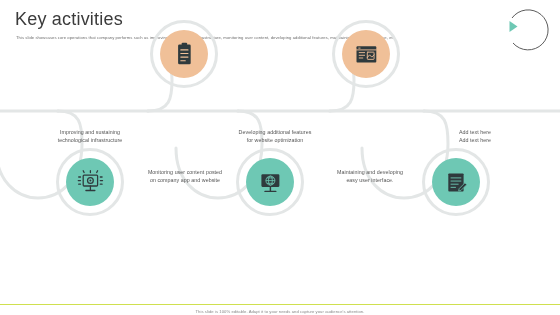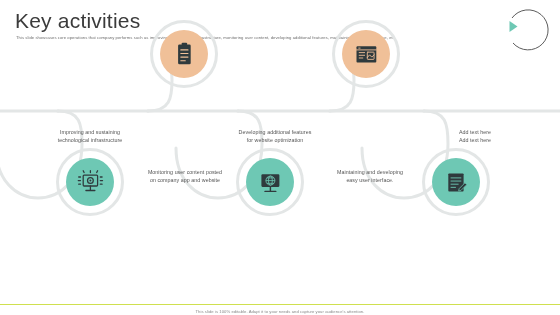--- a/index.html
+++ b/index.html
@@ -8,21 +8,21 @@
     background:#ffffff;
     font-family:"Liberation Sans", sans-serif;
     overflow:hidden;
     position:relative;
   }
   #slide{position:absolute;inset:0;background:#fff;}
 
   
   .title{
     position:absolute;left:15px;top:10px;
-    font-size:21px;font-weight:400;color:#3b3b3b;
+    font-size:18px;font-weight:400;color:#3b3b3b;
     letter-spacing:.2px;line-height:1;
   }
   .subtitle{
     position:absolute;left:16px;top:35px;width:500px;
     font-size:4.2px;color:#6f6f6f;line-height:1.3;
     letter-spacing:.05px;white-space:nowrap;
   }
 
   
   .deco{position:absolute;right:4px;top:2px;width:58px;height:56px;}

